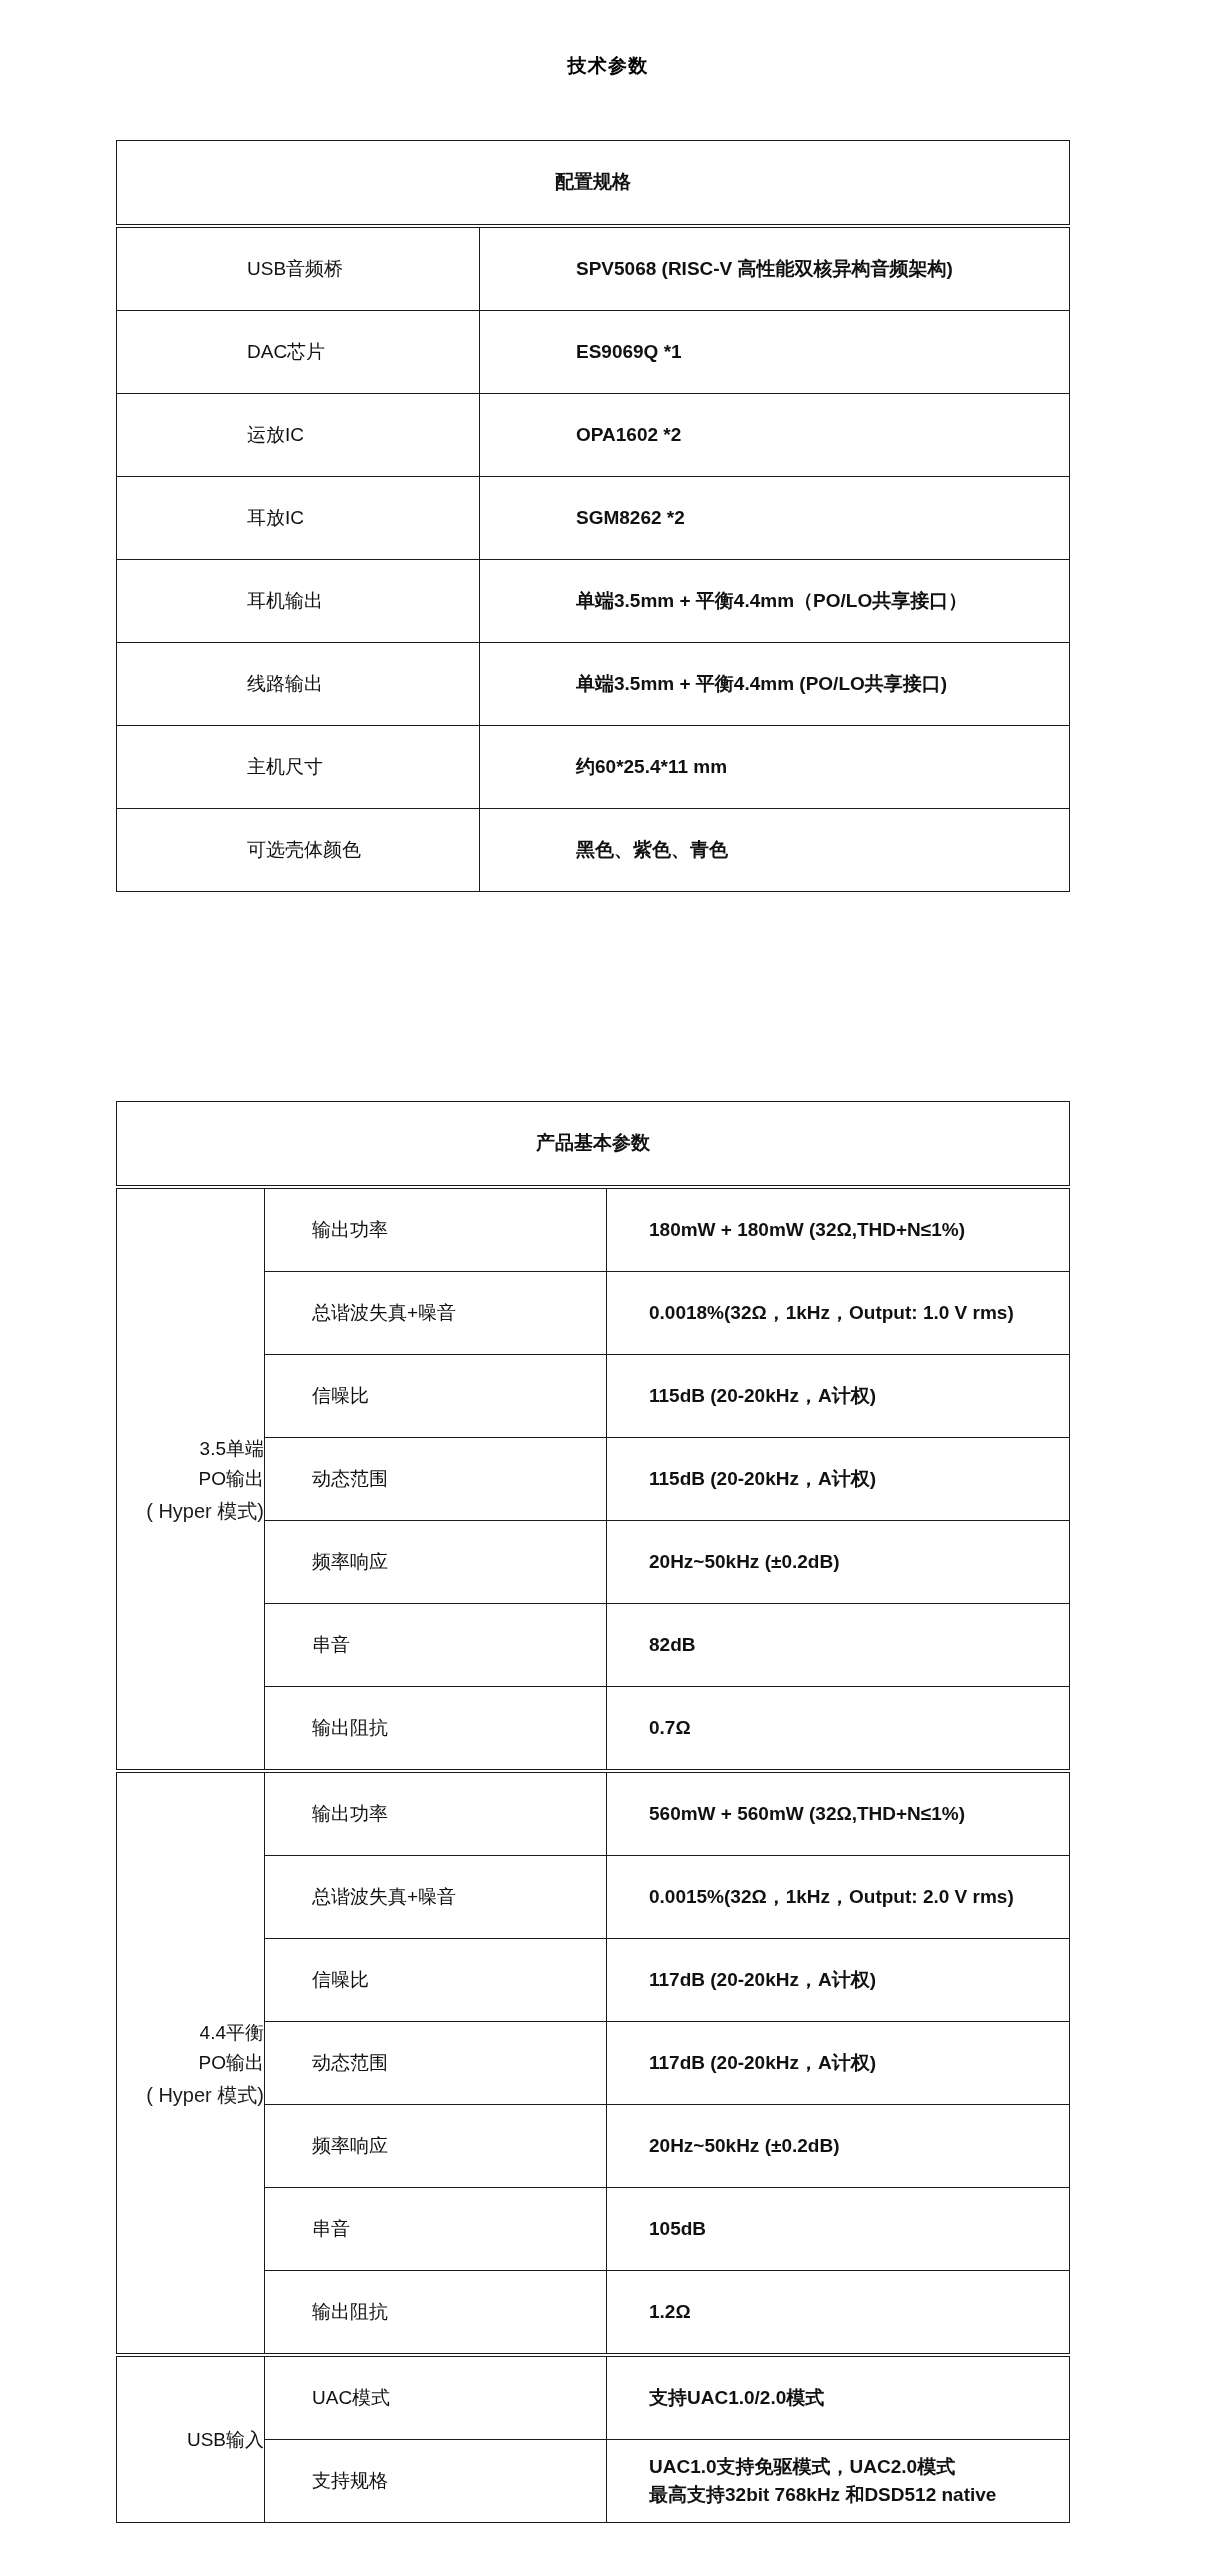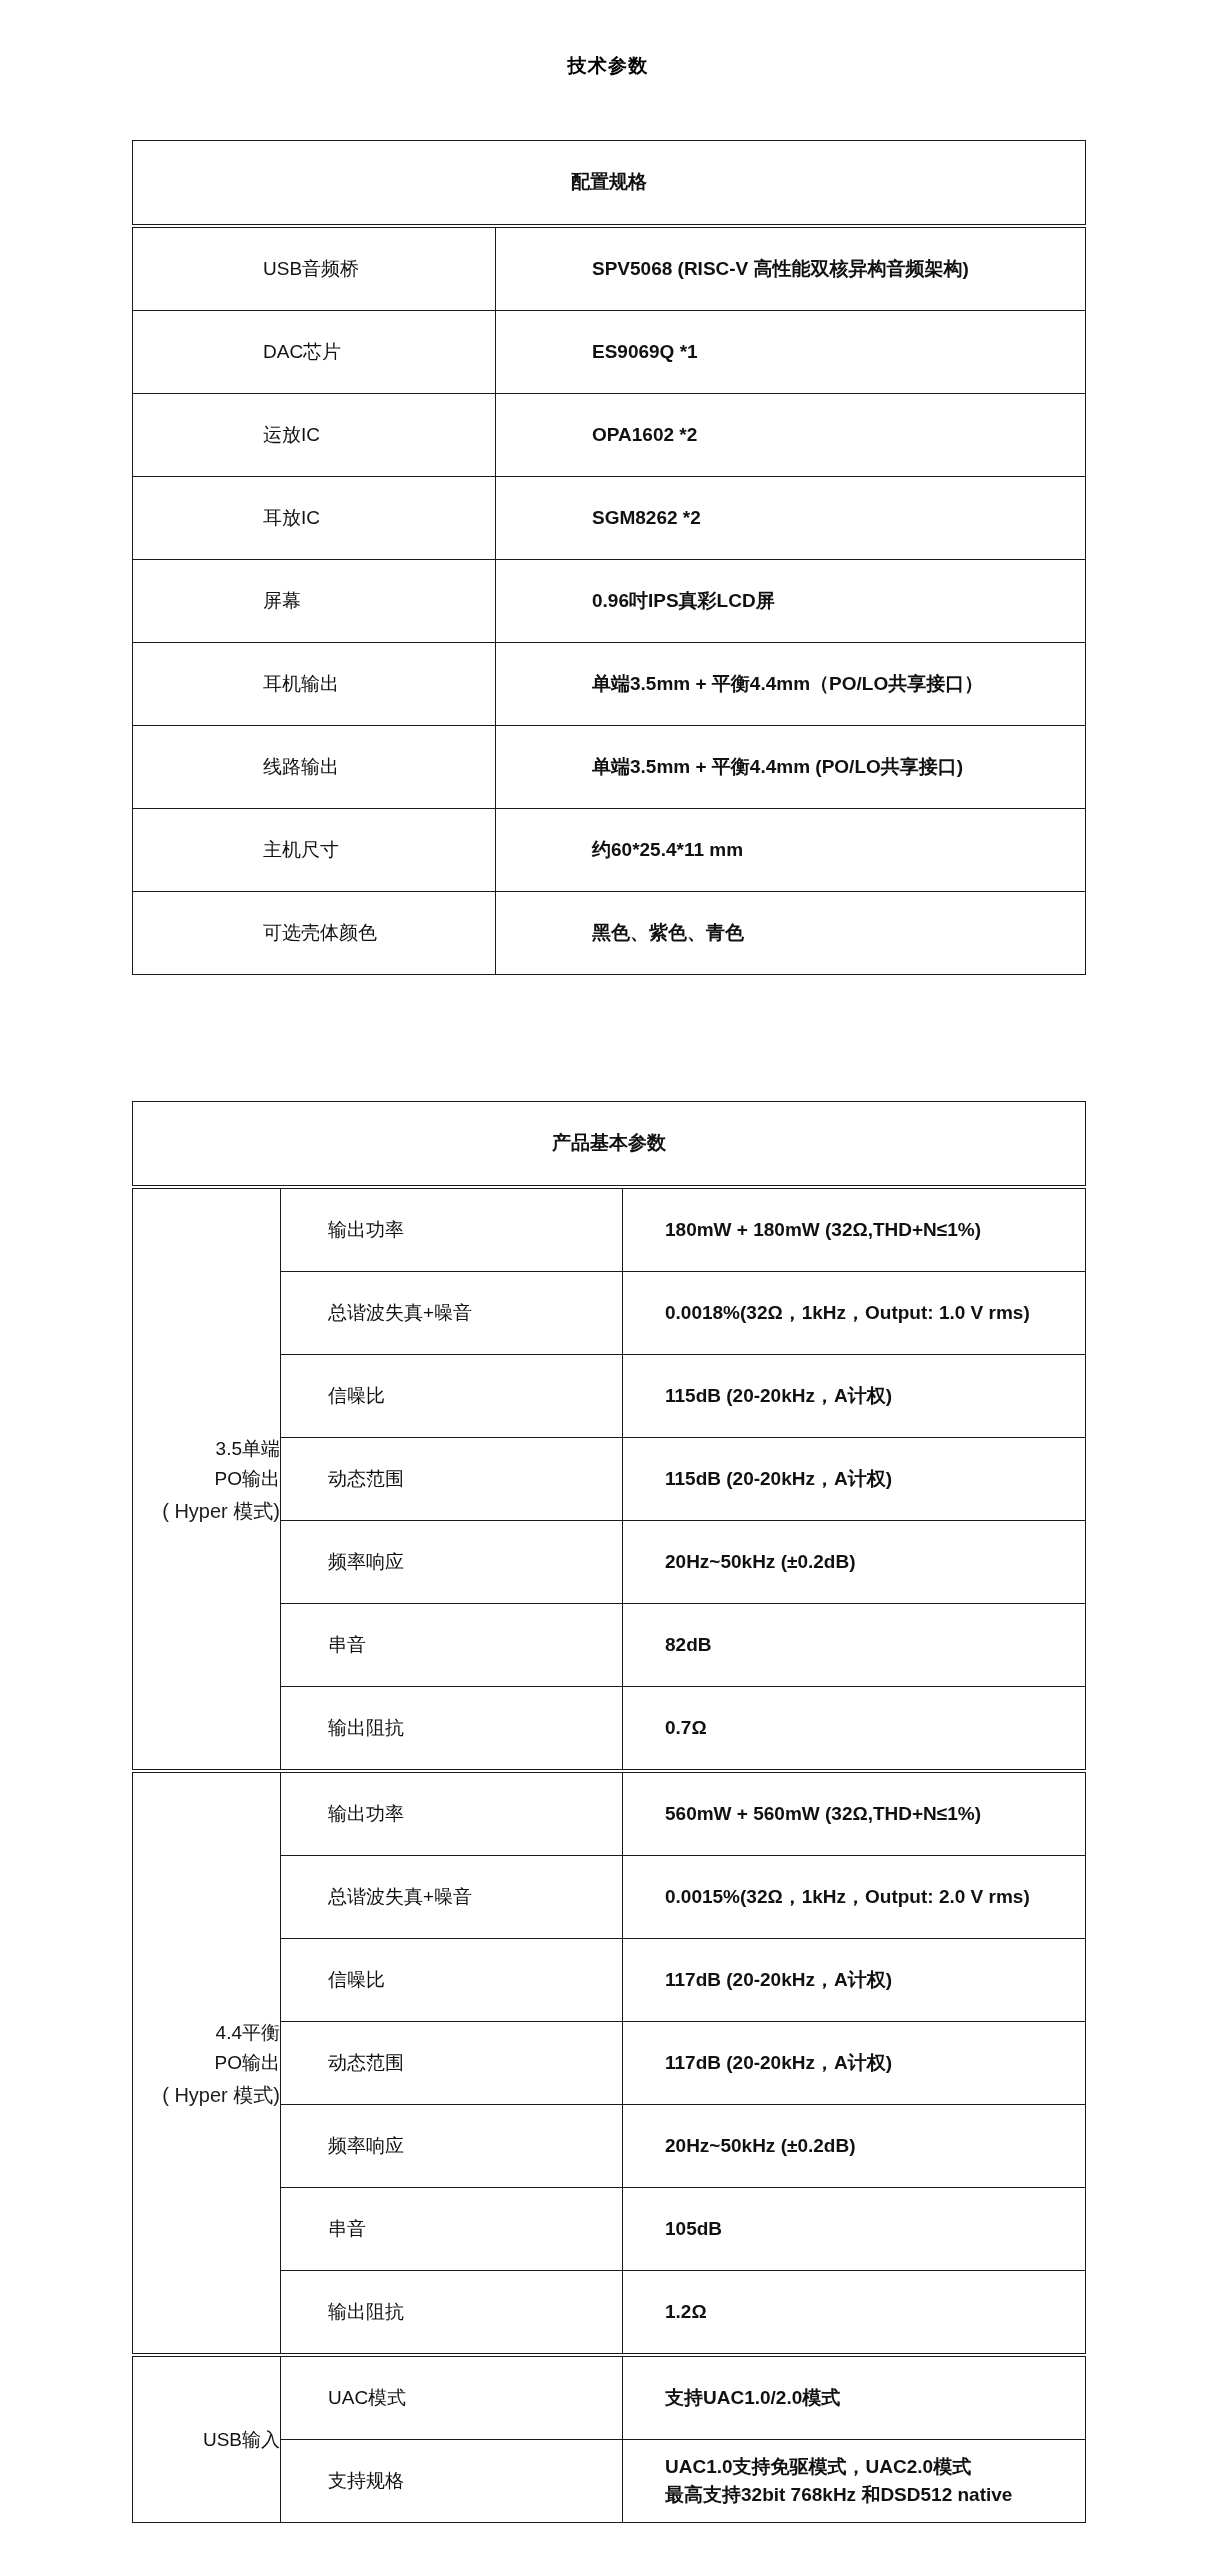--- a/index.html
+++ b/index.html
@@ -12,21 +12,21 @@
   .page { position: absolute; inset: 0; background: #ffffff; }
 
   .title {
     position: absolute; top: 52px; left: 0; width: 1208px;
     margin: 4px; text-align: center;
     font-size: 19px; font-weight: 700; line-height: 1; color: #000000;
     letter-spacing: 1.3px;
   }
 
   table.spec-table {
-    position: absolute; left: 132px;
+    position: absolute; left: 116px;
     width: 953px; table-layout: fixed;
     border-collapse: collapse;
   }
   .t1 { top: 140px; }
   .t2 { top: 1101px; }
 
   .spec-table td {
     border: 1.3px solid #1a1a1a;
     border-top-width: 1.9px; border-bottom-width: 1.9px;
     vertical-align: middle;
@@ -79,24 +79,20 @@
       <td class="lab">DAC芯片</td>
       <td class="val">ES9069Q *1</td>
     </tr>
     <tr class="row">
       <td class="lab">运放IC</td>
       <td class="val">OPA1602 *2</td>
     </tr>
     <tr class="row">
       <td class="lab">耳放IC</td>
       <td class="val">SGM8262 *2</td>
-    </tr>
-    <tr class="row">
-      <td class="lab">屏幕</td>
-      <td class="val">0.96吋IPS真彩LCD屏</td>
     </tr>
     <tr class="row">
       <td class="lab">耳机输出</td>
       <td class="val">单端3.5mm + 平衡4.4mm（PO/LO共享接口）</td>
     </tr>
     <tr class="row">
       <td class="lab">线路输出</td>
       <td class="val">单端3.5mm + 平衡4.4mm (PO/LO共享接口)</td>
     </tr>
     <tr class="row">

